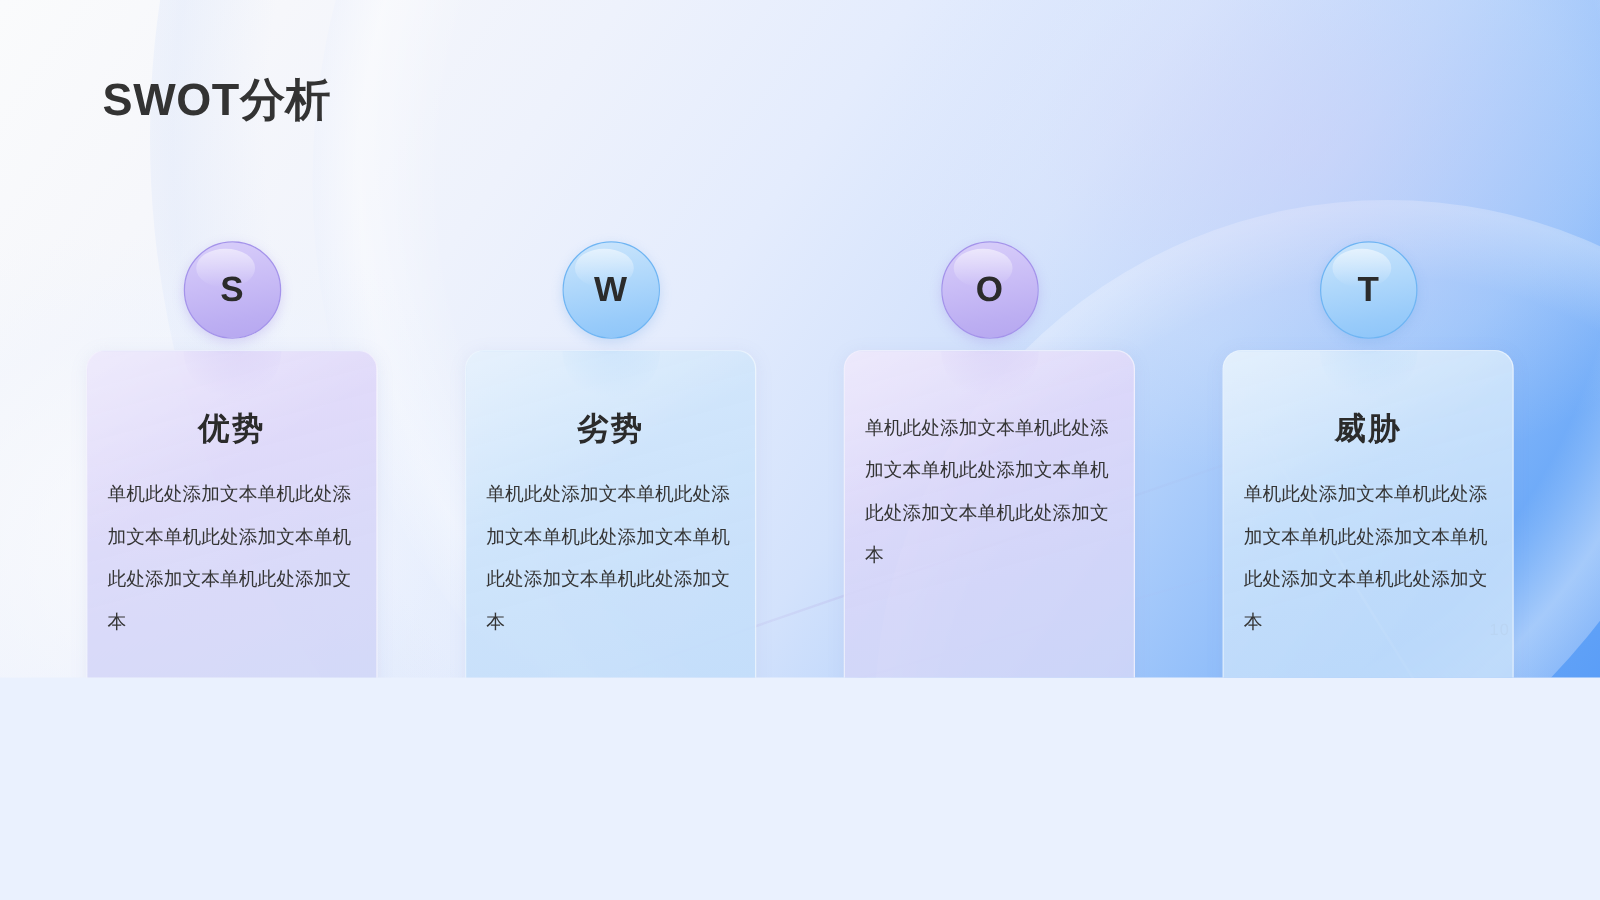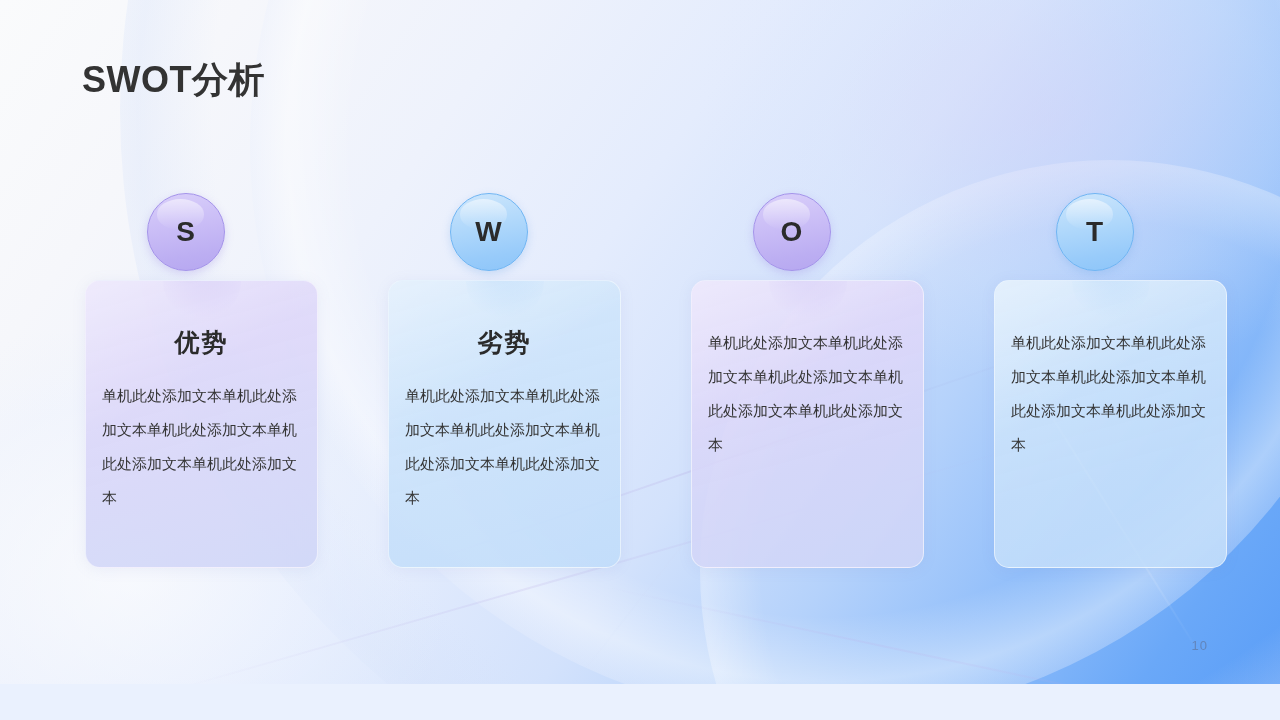--- a/index.html
+++ b/index.html
@@ -14,21 +14,21 @@
     font-family: "Liberation Sans", "DejaVu Sans", sans-serif;
     position: relative;
     background: #eaf1fe;
   }
 
   
   .slide {
     position: absolute;
     inset: 0;
     width: 1280px;
-    height: 684px;
+    height: 542px;
     overflow: hidden;
     background:
       linear-gradient(125deg,
         #fafbfc 0%,
         #f6f7fb 14%,
         #eef2fc 30%,
         #e4ecfd 44%,
         #d3e2fc 58%,
         #b5d2fb 70%,
         #8fbdfa 82%,
@@ -189,21 +189,21 @@
   .badge-blue {
     background: linear-gradient(170deg, #cde6fc 0%, #aed7fb 45%, #98cbfa 78%, #8dc5f9 100%);
     border: 1px solid #6fb5f3;
     box-shadow: 0 3px 9px rgba(110,165,230,.28);
   }
 
   
   .card {
     position: absolute;
     top: 87px;
-    left: 16px;
+    left: 0;
     width: 233px;
     height: 288px;
     border-radius: 15px;
     overflow: hidden;
     z-index: 2;
     box-shadow: 0 2px 14px rgba(125,140,195,.10);
   }
   .card-purple {
     background: linear-gradient(165deg,
       rgba(226,218,250,0.92) 0%,
@@ -343,20 +343,21 @@
     </div>
 
     <div class="column col-3">
       <div class="badge badge-blue">
         <span>T</span>
       </div>
       <div class="card card-blue">
         <div class="card-reflection refl-blue"></div>
         <div class="card-sheen"></div>
         <div class="card-inner">
+          <div class="card-heading">威胁</div>
           <div class="card-body">单机此处添加文本单机此处添加文本单机此处添加文本单机此处添加文本单机此处添加文本</div>
         </div>
       </div>
     </div>
 
   </div>
 
   <div class="page-number">10</div>
 
 </div>

